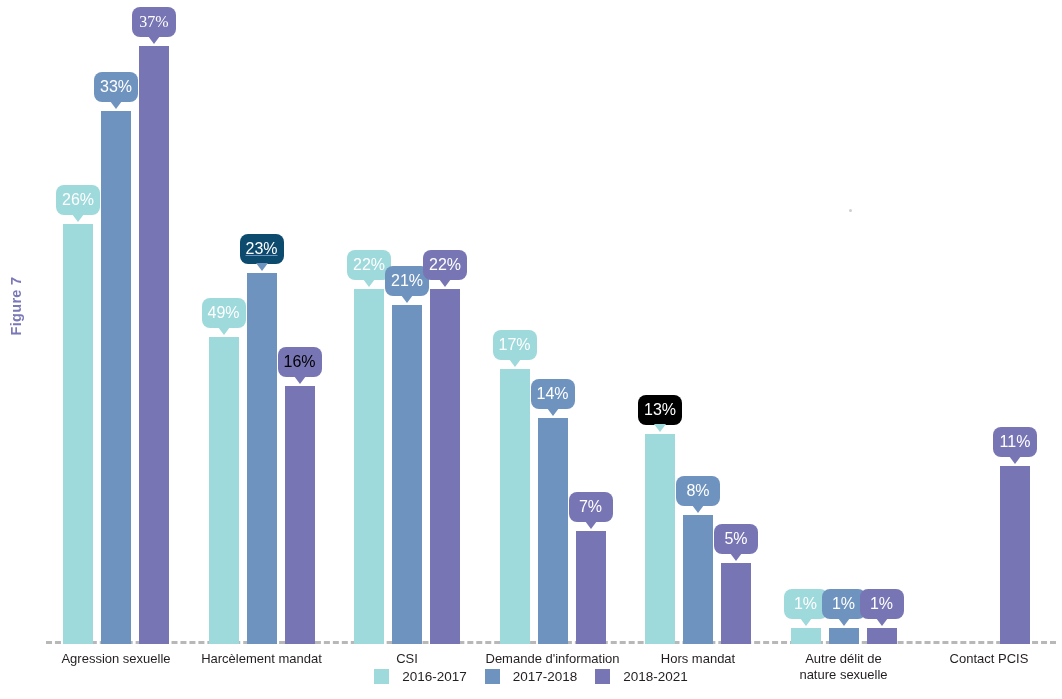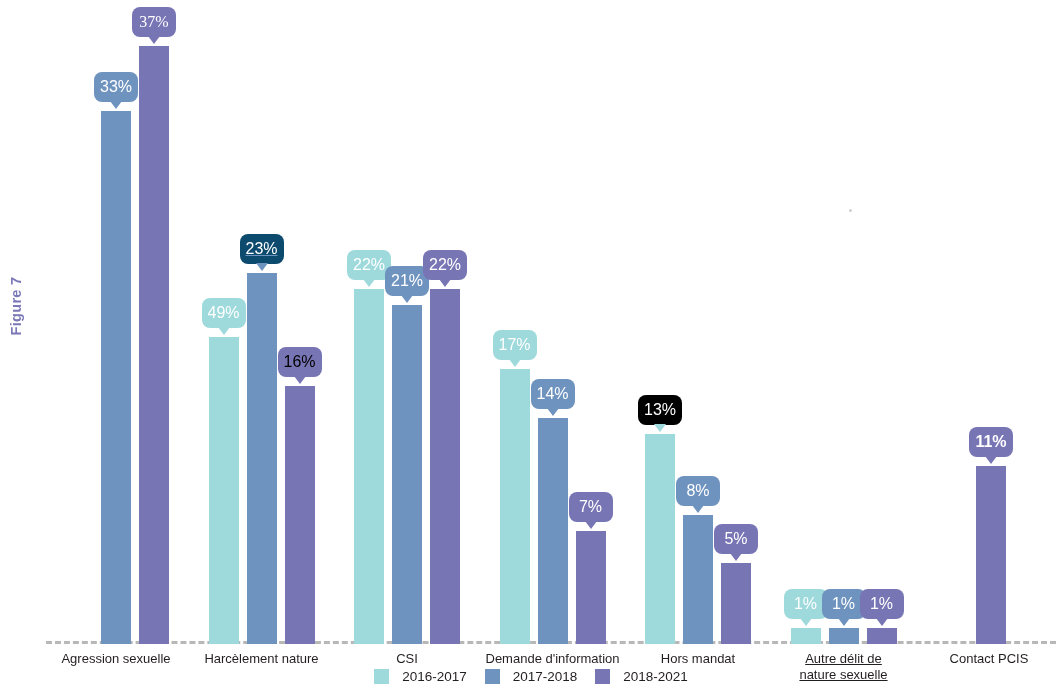--- a/index.html
+++ b/index.html
@@ -161,20 +161,24 @@
 <body>
 
 <div id="figure-root">
 
   <div id="figure-label">Figure 7</div>
 
   <div id="plot">
     <div id="baseline"></div>
     <div id="bars-layer">
         <div class="group" style="left: 17px; width: 106px;">
+          <div class="bar-slot" style="left: 0px;">
+            <div class="bar" title="Agression sexuelle — 2016-2017 — 26%" style="height: 419.9px; background: rgb(158, 217, 220);"></div>
+            <div class="bubble" style="background: rgb(158, 217, 220); color: rgb(158, 217, 220); bottom: 428.9px;"><span style="color: rgb(255, 255, 255);">26%</span></div>
+          </div>
           <div class="bar-slot" style="left: 38px;">
             <div class="bar" title="Agression sexuelle — 2017-2018 — 33%" style="height: 532.95px; background: rgb(111, 147, 191);"></div>
             <div class="bubble" style="background: rgb(111, 147, 191); color: rgb(111, 147, 191); bottom: 541.95px;"><span style="color: rgb(255, 255, 255);">33%</span></div>
           </div>
           <div class="bar-slot" style="left: 76px;">
             <div class="bar" title="Agression sexuelle — 2018-2019 — 37%" style="height: 597.55px; background: rgb(120, 117, 181);"></div>
             <div class="bubble" style="background: rgb(120, 117, 181); color: rgb(120, 117, 181); bottom: 606.55px;"><span style="color: rgb(255, 255, 255); font-family: Liberation Serif, serif;">37%</span></div>
           </div>
         </div>
         <div class="group" style="left: 162.5px; width: 106px;">
@@ -240,48 +244,48 @@
           </div>
           <div class="bar-slot" style="left: 38px;">
             <div class="bar" title="Autre délit de nature sexuelle — 2017-2018 — 1%" style="height: 16.15px; background: rgb(111, 147, 191);"></div>
             <div class="bubble" style="background: rgb(111, 147, 191); color: rgb(111, 147, 191); bottom: 25.15px;"><span style="color: rgb(255, 255, 255);">1%</span></div>
           </div>
           <div class="bar-slot" style="left: 76px;">
             <div class="bar" title="Autre délit de nature sexuelle — 2018-2019 — 1%" style="height: 16.15px; background: rgb(120, 117, 181);"></div>
             <div class="bubble" style="background: rgb(120, 117, 181); color: rgb(120, 117, 181); bottom: 25.15px;"><span style="color: rgb(255, 255, 255);">1%</span></div>
           </div>
         </div>
-        <div class="group" style="left: 854px; width: 106px; font-weight: bold;">
+        <div class="group" style="left: 878px; width: 106px;">
           <div class="bar-slot" style="left: 0px;"></div>
           <div class="bar-slot" style="left: 38px;"></div>
           <div class="bar-slot" style="left: 76px;">
             <div class="bar" title="Contact PCIS — 2018-2019 — 11%" style="height: 177.65px; background: rgb(120, 117, 181);"></div>
             <div class="bubble" style="background: rgb(120, 117, 181); color: rgb(120, 117, 181); bottom: 186.65px;"><span style="color: rgb(255, 255, 255);">11%</span></div>
           </div>
         </div>
       </div>
   </div>
 
   <div id="labels-layer">
       <div class="cat-label" style="left: 26px; width: 180px;">
         <div>Agression sexuelle</div>
       </div>
       <div class="cat-label" style="left: 171.5px; width: 180px;">
-        <div>Harcèlement nature</div>
+        <div>Harcèlement mandat</div>
       </div>
       <div class="cat-label" style="left: 317px; width: 180px;">
         <div>CSI</div>
       </div>
       <div class="cat-label" style="left: 462.5px; width: 180px;">
         <div>Demande d'information</div>
       </div>
       <div class="cat-label" style="left: 608px; width: 180px;">
         <div>Hors mandat</div>
       </div>
-      <div class="cat-label" style="left: 753.5px; width: 180px; text-decoration: underline;">
+      <div class="cat-label" style="left: 753.5px; width: 180px;">
         <div>Autre délit de</div>
         <div>nature sexuelle</div>
       </div>
       <div class="cat-label" style="left: 899px; width: 180px;">
         <div>Contact PCIS</div>
       </div>
     </div>
 
   <div id="legend">
       <div class="legend-item">

